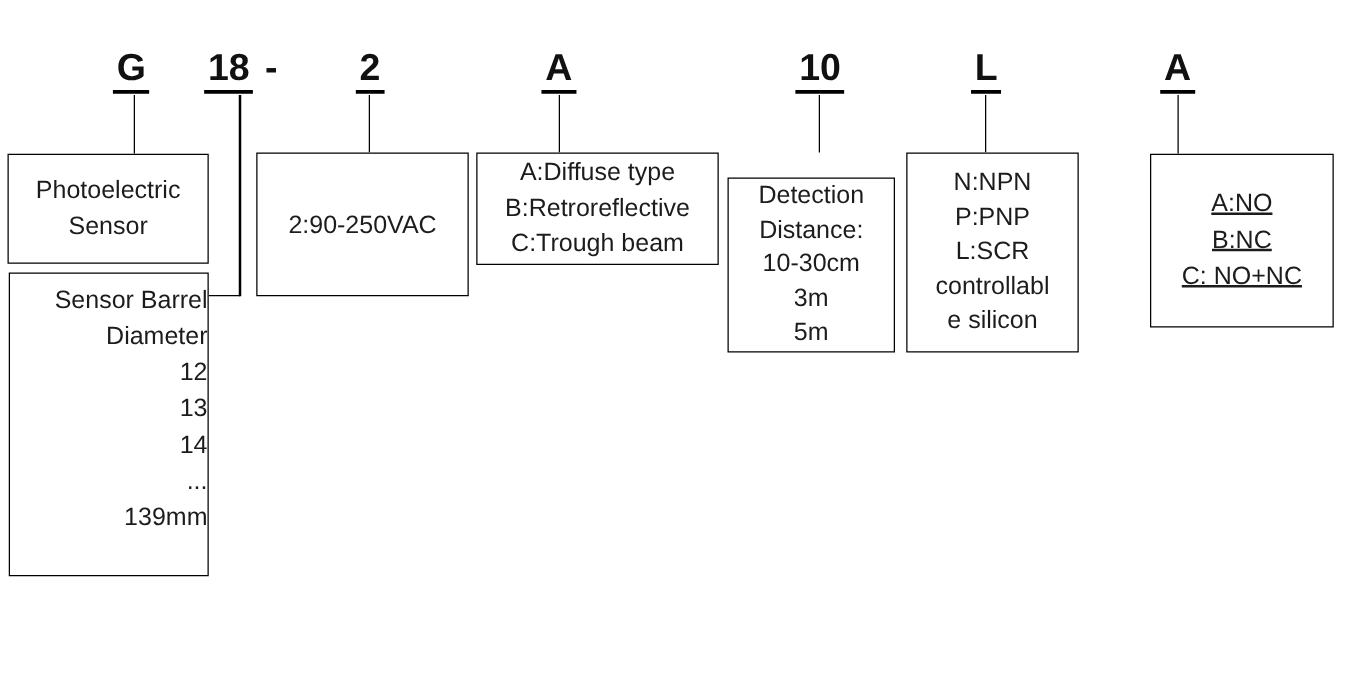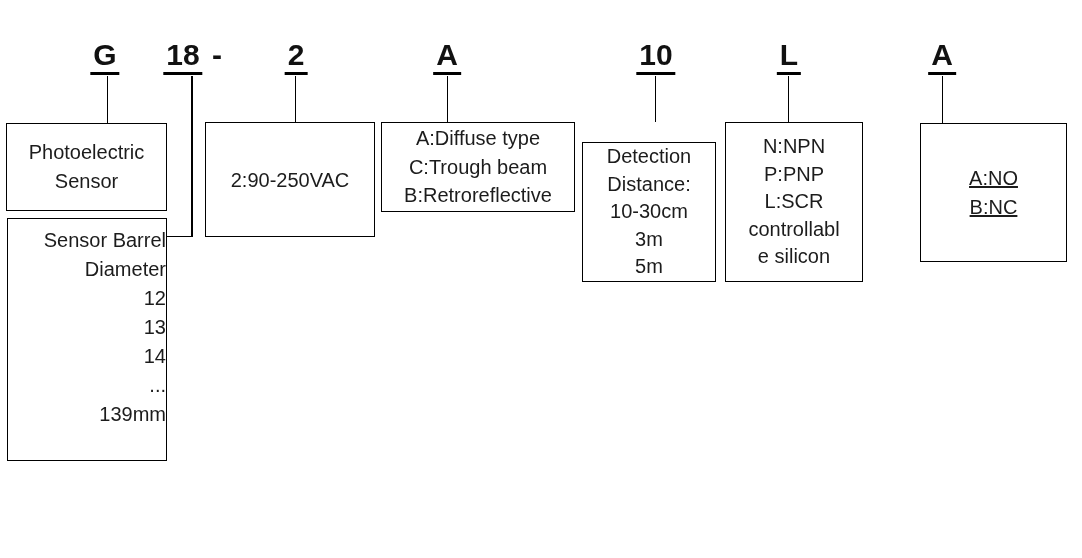--- a/index.html
+++ b/index.html
@@ -121,22 +121,22 @@
     <span class="box-line">...</span>
     <span class="box-line">139mm</span>
   </div>
 
   <div class="box box-voltage">
     <span class="box-line">2:90-250VAC</span>
   </div>
 
   <div class="box box-beamtype">
     <span class="box-line">A:Diffuse type</span>
+    <span class="box-line">B:Retroreflective</span>
     <span class="box-line">C:Trough beam</span>
-    <span class="box-line">B:Retroreflective</span>
   </div>
 
   <div class="box box-distance">
     <span class="box-line">Detection</span>
     <span class="box-line">Distance:</span>
     <span class="box-line">10-30cm</span>
     <span class="box-line">3m</span>
     <span class="box-line">5m</span>
   </div>
 
@@ -144,15 +144,16 @@
     <span class="box-line">N:NPN</span>
     <span class="box-line">P:PNP</span>
     <span class="box-line">L:SCR</span>
     <span class="box-line">controllabl</span>
     <span class="box-line">e silicon</span>
   </div>
 
   <div class="box box-contact">
     <span class="box-line">A:NO</span>
     <span class="box-line">B:NC</span>
+    <span class="box-line">C: NO+NC</span>
   </div>
 
 </div>
 
 </body></html>

